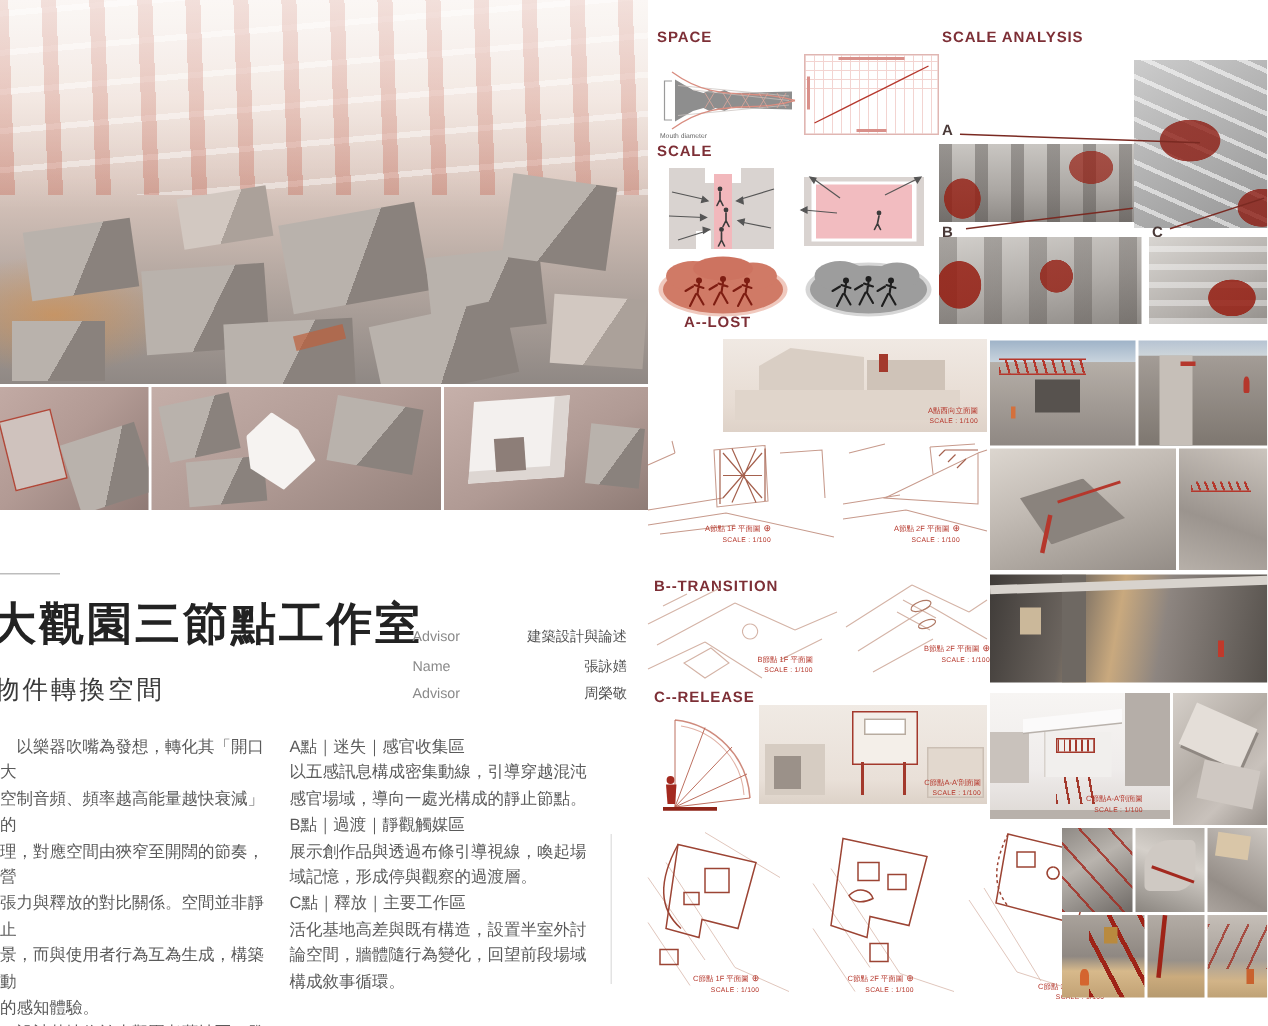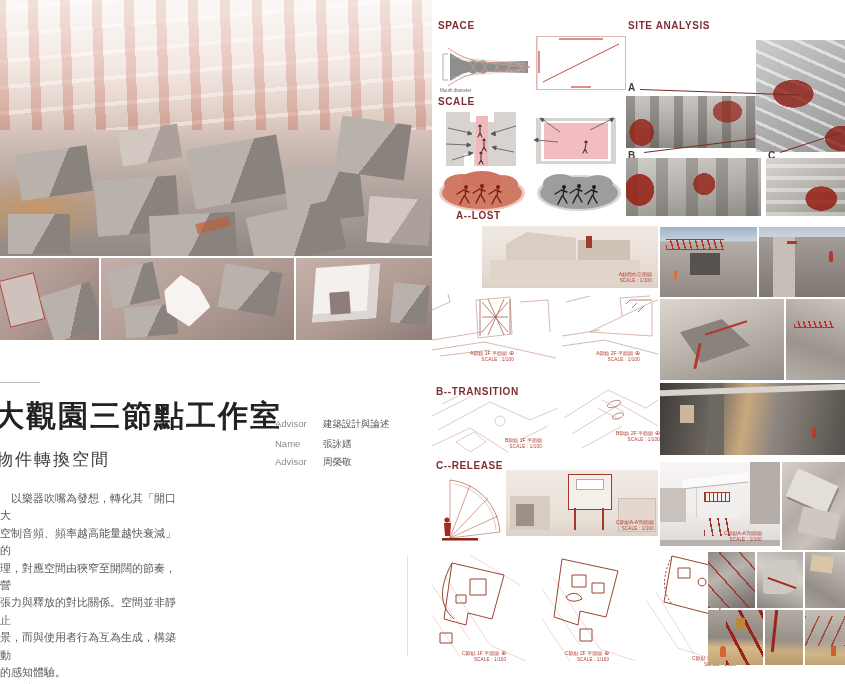--- a/index.html
+++ b/index.html
@@ -10,21 +10,21 @@
   .sitelabel{position:absolute;font-weight:bold;font-size:10px;color:#4a3a38;}
   .cap{position:absolute;font-size:5px;line-height:6.5px;color:#b5372c;text-align:right;white-space:nowrap;}
   .cap .sc{display:block;font-size:4.5px;letter-spacing:.2px;}
   .north{color:#b5372c;font-size:6px;vertical-align:top;margin-left:2px;}
   .leader{position:absolute;height:1px;background:#7a2a22;transform-origin:left center;}
   .title{position:absolute;left:-6px;top:396px;font-size:30px;font-weight:bold;color:#222;
          letter-spacing:2px;white-space:nowrap;}
   .subtitle{position:absolute;left:-4px;top:448px;font-size:17px;color:#3a3a3a;letter-spacing:2px;white-space:nowrap;}
   .cred{position:absolute;left:275px;width:148px;font-size:9.5px;color:#888;}
   .cred .lab{display:inline-block;width:48px;color:#8a8a8a;}
-  .cred .val{display:inline-block;width:95px;color:#555;}
+  .cred .val{display:inline-block;width:95px;text-align:right;color:#555;}
   .bodytext{position:absolute;font-size:11px;line-height:17.4px;color:#5a5a5a;white-space:pre-line;}
   .tile{position:absolute;overflow:hidden;}
   .blk{position:absolute;background:linear-gradient(120deg,#b9b2ac 55%,#8a827d 55%);}
   .blkL{position:absolute;background:linear-gradient(120deg,#d2c8c1 55%,#aBa19a 55%);}
 </style>
 </head>
 <body>
 
 <div class="board">
 
@@ -89,20 +89,30 @@
 
   <div class="bodytext" style="left:0;top:490px;width:186px;">　以樂器吹嘴為發想，轉化其「開口大
 空制音頻、頻率越高能量越快衰減」的
 理，對應空間由狹窄至開闊的節奏，營
 張力與釋放的對比關係。空間並非靜止
 景，而與使用者行為互為生成，構築動
 的感知體驗。
 　設計基地位於大觀園老舊社區，發展
 節點情緒空間，回應基地五感特質與周
 創作脈絡：</div>
+  <div class="bodytext" style="left:193px;top:490px;width:218px;">A點｜迷失｜感官收集區
+以五感訊息構成密集動線，引導穿越混沌
+感官場域，導向一處光構成的靜止節點。
+B點｜過渡｜靜觀觸媒區
+展示創作品與透過布條引導視線，喚起場
+域記憶，形成停與觀察的過渡層。
+C點｜釋放｜主要工作區
+活化基地高差與既有構造，設置半室外討
+論空間，牆體隨行為變化，回望前段場域
+構成敘事循環。</div>
   <div class="abs" style="left:407px;top:556px;width:1px;height:100px;background:#e3e3e3;"></div>
 
   <div class="hdr" style="left:438px;top:20px;">SPACE</div>
 
   <svg class="abs" style="left:438px;top:40px;" width="96" height="56" viewBox="0 0 96 56">
     <path d="M10,14 L5,14 L5,40 L10,40" fill="none" stroke="#9a9a9a" stroke-width="0.8"></path>
     <path d="M12,13 L24,20 L31,22 L35,20 L39,22 L45,20 L49,22 L90,21 L90,33 L49,32 L45,34 L39,32 L35,34 L31,32 L24,34 L12,41 Z" fill="#7a7a7a" opacity="0.85"></path>
     <path d="M14,17 L88,24 M14,37 L88,30 M24,20 L88,27" stroke="#c9c2bd" stroke-width="0.5" fill="none"></path>
     <path d="M10,8 C40,30 62,18 92,27" fill="none" stroke="#d98d80" stroke-width="0.9"></path>
     <path d="M10,46 C40,24 62,36 92,27" fill="none" stroke="#d98d80" stroke-width="0.9"></path>
@@ -193,21 +203,21 @@
         <path d="M30,23 l-1,7 m-1,0 l-4,8 m5,-8 l4,7 m-7,-12 l-5,3 m6,-4 l6,2" fill="none"></path>
       <circle cx="45" cy="20" r="2" stroke="none"></circle>
         <path d="M45,22 l-1,7 m-1,0 l-4,8 m5,-8 l4,7 m-7,-12 l-5,3 m6,-4 l6,2" fill="none"></path>
       <circle cx="60" cy="21" r="2" stroke="none"></circle>
         <path d="M60,23 l-1,7 m-1,0 l-4,8 m5,-8 l4,7 m-7,-12 l-5,3 m6,-4 l6,2" fill="none"></path>
     </g>
   </svg>
 
   <div class="hdr" style="left:456px;top:210px;">A--LOST</div>
 
-  <div class="hdr" style="left:628px;top:20px;">SITE ANALYSIS</div>
+  <div class="hdr" style="left:628px;top:20px;">SCALE ANALYSIS</div>
 
   <div class="tile" style="left:756px;top:40px;width:89px;height:112px;background:
         radial-gradient(ellipse 32px 22px at 42% 48%,rgba(140,25,15,.78) 62%,rgba(140,25,15,0) 64%),
         radial-gradient(ellipse 26px 20px at 96% 88%,rgba(140,25,15,.78) 62%,rgba(140,25,15,0) 64%),
         repeating-linear-gradient(24deg,rgba(255,255,255,.55) 0 3px,transparent 3px 13px),
         linear-gradient(145deg,#cccccc 0%,#b3b3b3 45%,#969696 100%);"></div>
 
   <div class="sitelabel" style="left:628px;top:82px;">A</div>
   <div class="leader" style="left:640px;top:89px;width:160px;transform:rotate(2deg);"></div>
 

